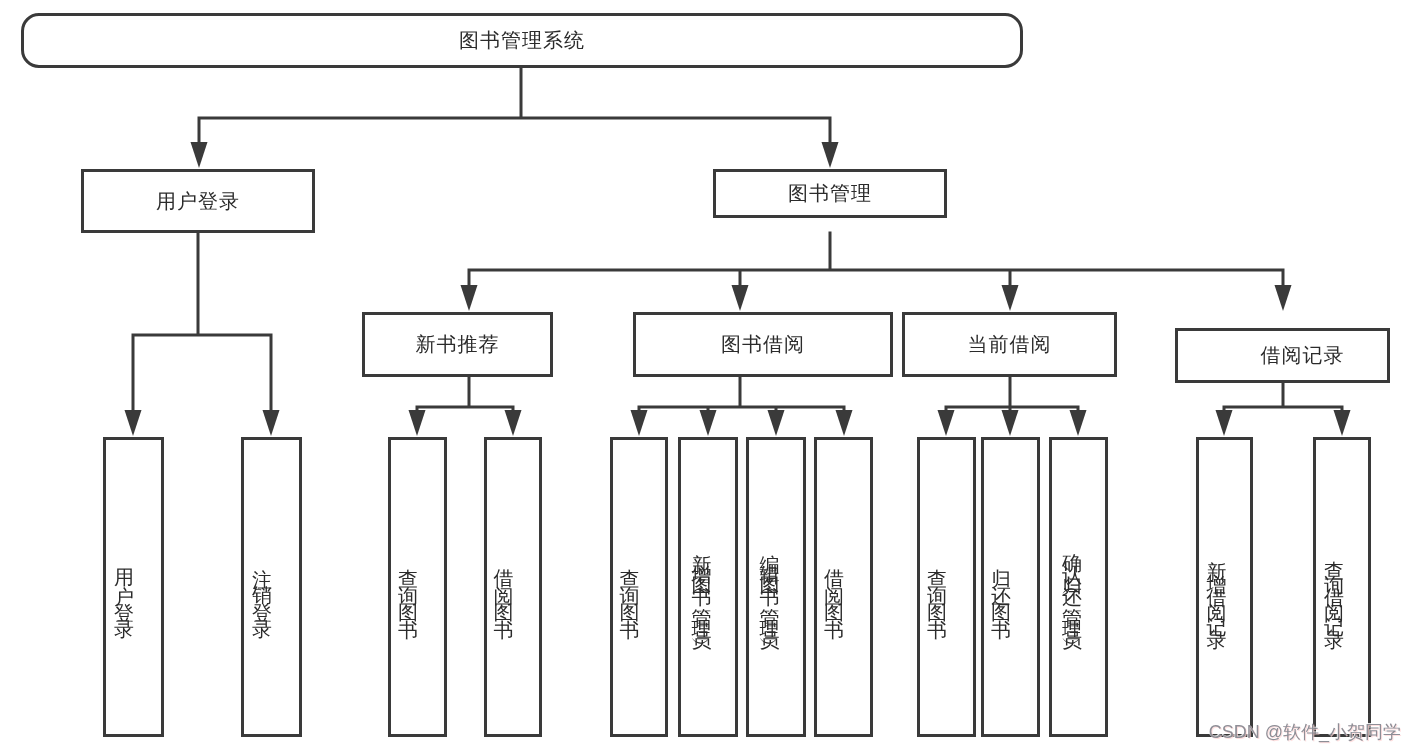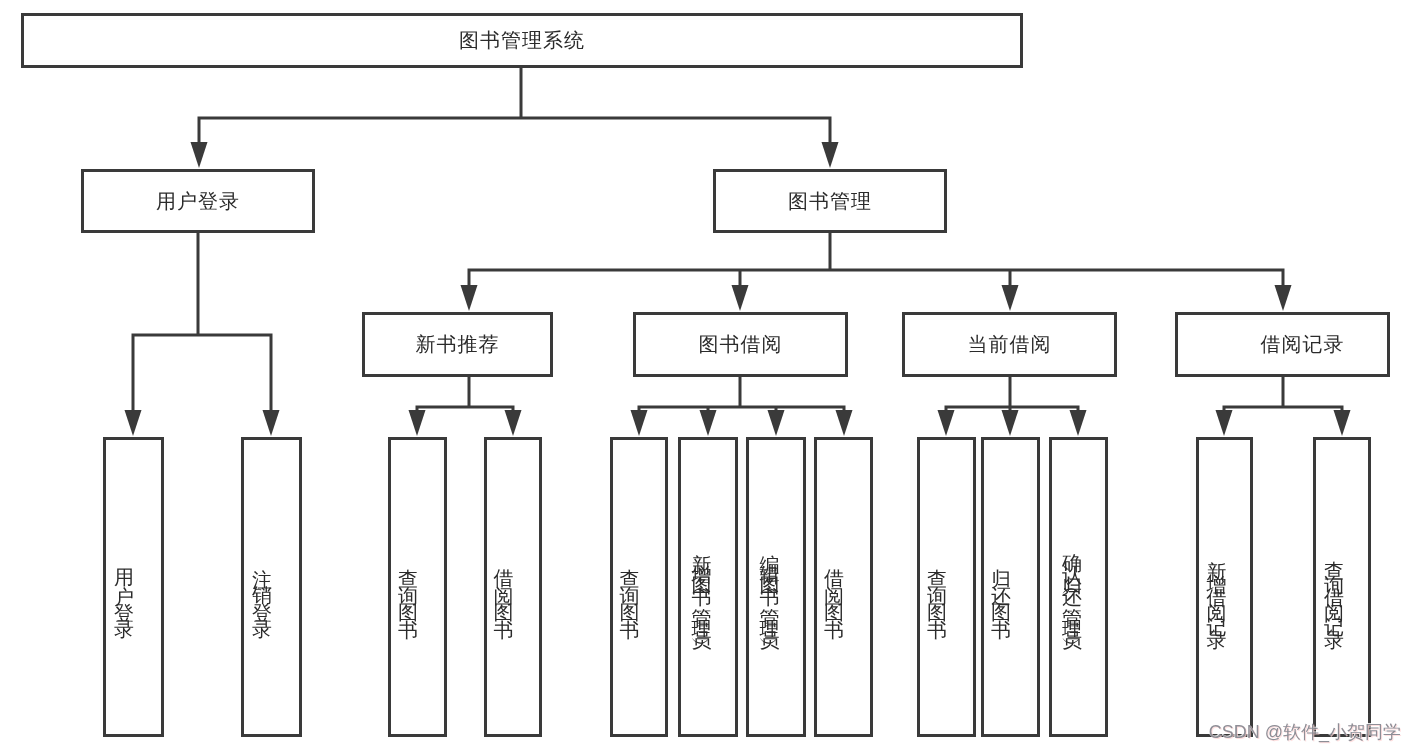--- a/index.html
+++ b/index.html
@@ -69,41 +69,41 @@
       <polygon points="699.5,410 716.5,410 708,436" fill="#3a3a3a"></polygon>
       <polygon points="767.5,410 784.5,410 776,436" fill="#3a3a3a"></polygon>
       <polygon points="835.5,410 852.5,410 844,436" fill="#3a3a3a"></polygon>
       <polygon points="937.5,410 954.5,410 946,436" fill="#3a3a3a"></polygon>
       <polygon points="1001.5,410 1018.5,410 1010,436" fill="#3a3a3a"></polygon>
       <polygon points="1069.5,410 1086.5,410 1078,436" fill="#3a3a3a"></polygon>
       <polygon points="1215.5,410 1232.5,410 1224,436" fill="#3a3a3a"></polygon>
       <polygon points="1333.5,410 1350.5,410 1342,436" fill="#3a3a3a"></polygon>
     </svg>
 
-  <div class="box root" style="left:21px; top:13px; width:1002px; height:55px;">
+  <div class="box root" style="left:21px; top:13px; width:1002px; height:55px;border-radius:18px;">
     <span class="hlabel">图书管理系统</span>
   </div>
 
   <div class="box" style="left:81px; top:169px; width:234px; height:64px;">
     <span class="hlabel">用户登录</span>
   </div>
-  <div class="box" style="left:713px; top:169px; width:234px; height:64px;">
+  <div class="box" style="left:713px; top:169px; width:234px; height:49px;">
     <span class="hlabel">图书管理</span>
   </div>
 
   <div class="box" style="left:362px; top:312px; width:191px; height:65px;">
     <span class="hlabel">新书推荐</span>
   </div>
-  <div class="box" style="left:633px; top:312px; width:215px; height:65px;">
+  <div class="box" style="left:633px; top:312px; width:260px; height:65px;">
     <span class="hlabel">图书借阅</span>
   </div>
   <div class="box" style="left:902px; top:312px; width:215px; height:65px;">
     <span class="hlabel">当前借阅</span>
   </div>
-  <div class="box" style="left:1175px; top:312px; width:215px; height:65px;padding-left:40px;">
+  <div class="box" style="left:1175px; top:328px; width:215px; height:55px;padding-left:40px;">
     <span class="hlabel">借阅记录</span>
   </div>
 
   <div class="box" style="left:103px; top:437px; width:61px; height:300px;">
     <span class="vtext v4">用户登录</span>
   </div>
   <div class="box" style="left:241px; top:437px; width:61px; height:300px;">
     <span class="vtext v4">注销登录</span>
   </div>
 

